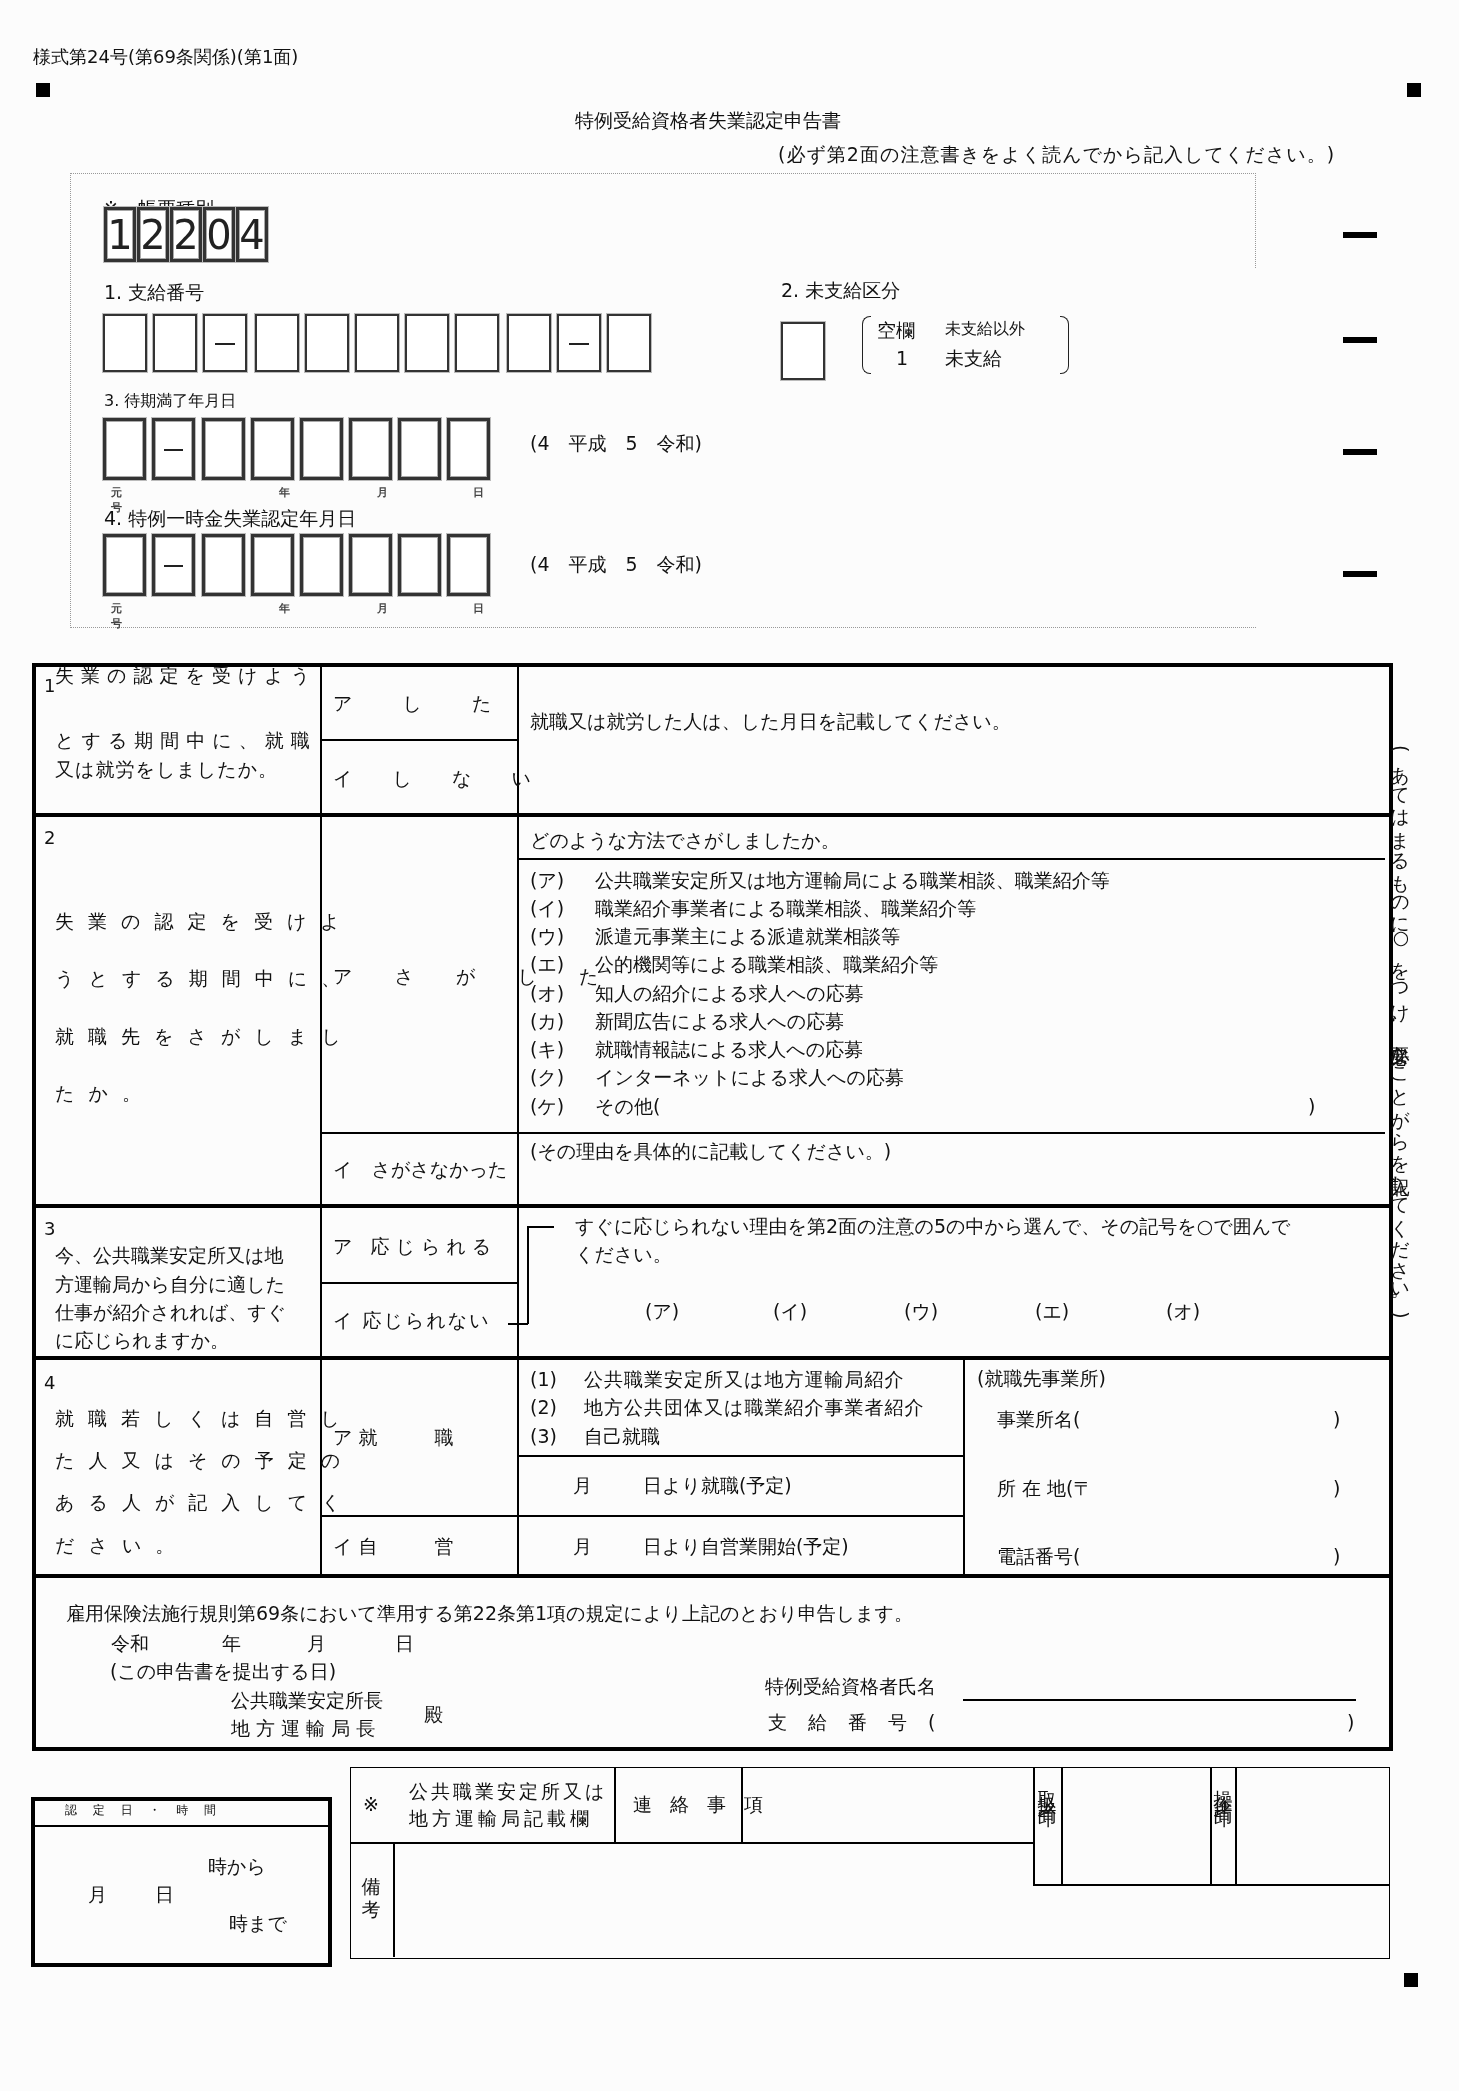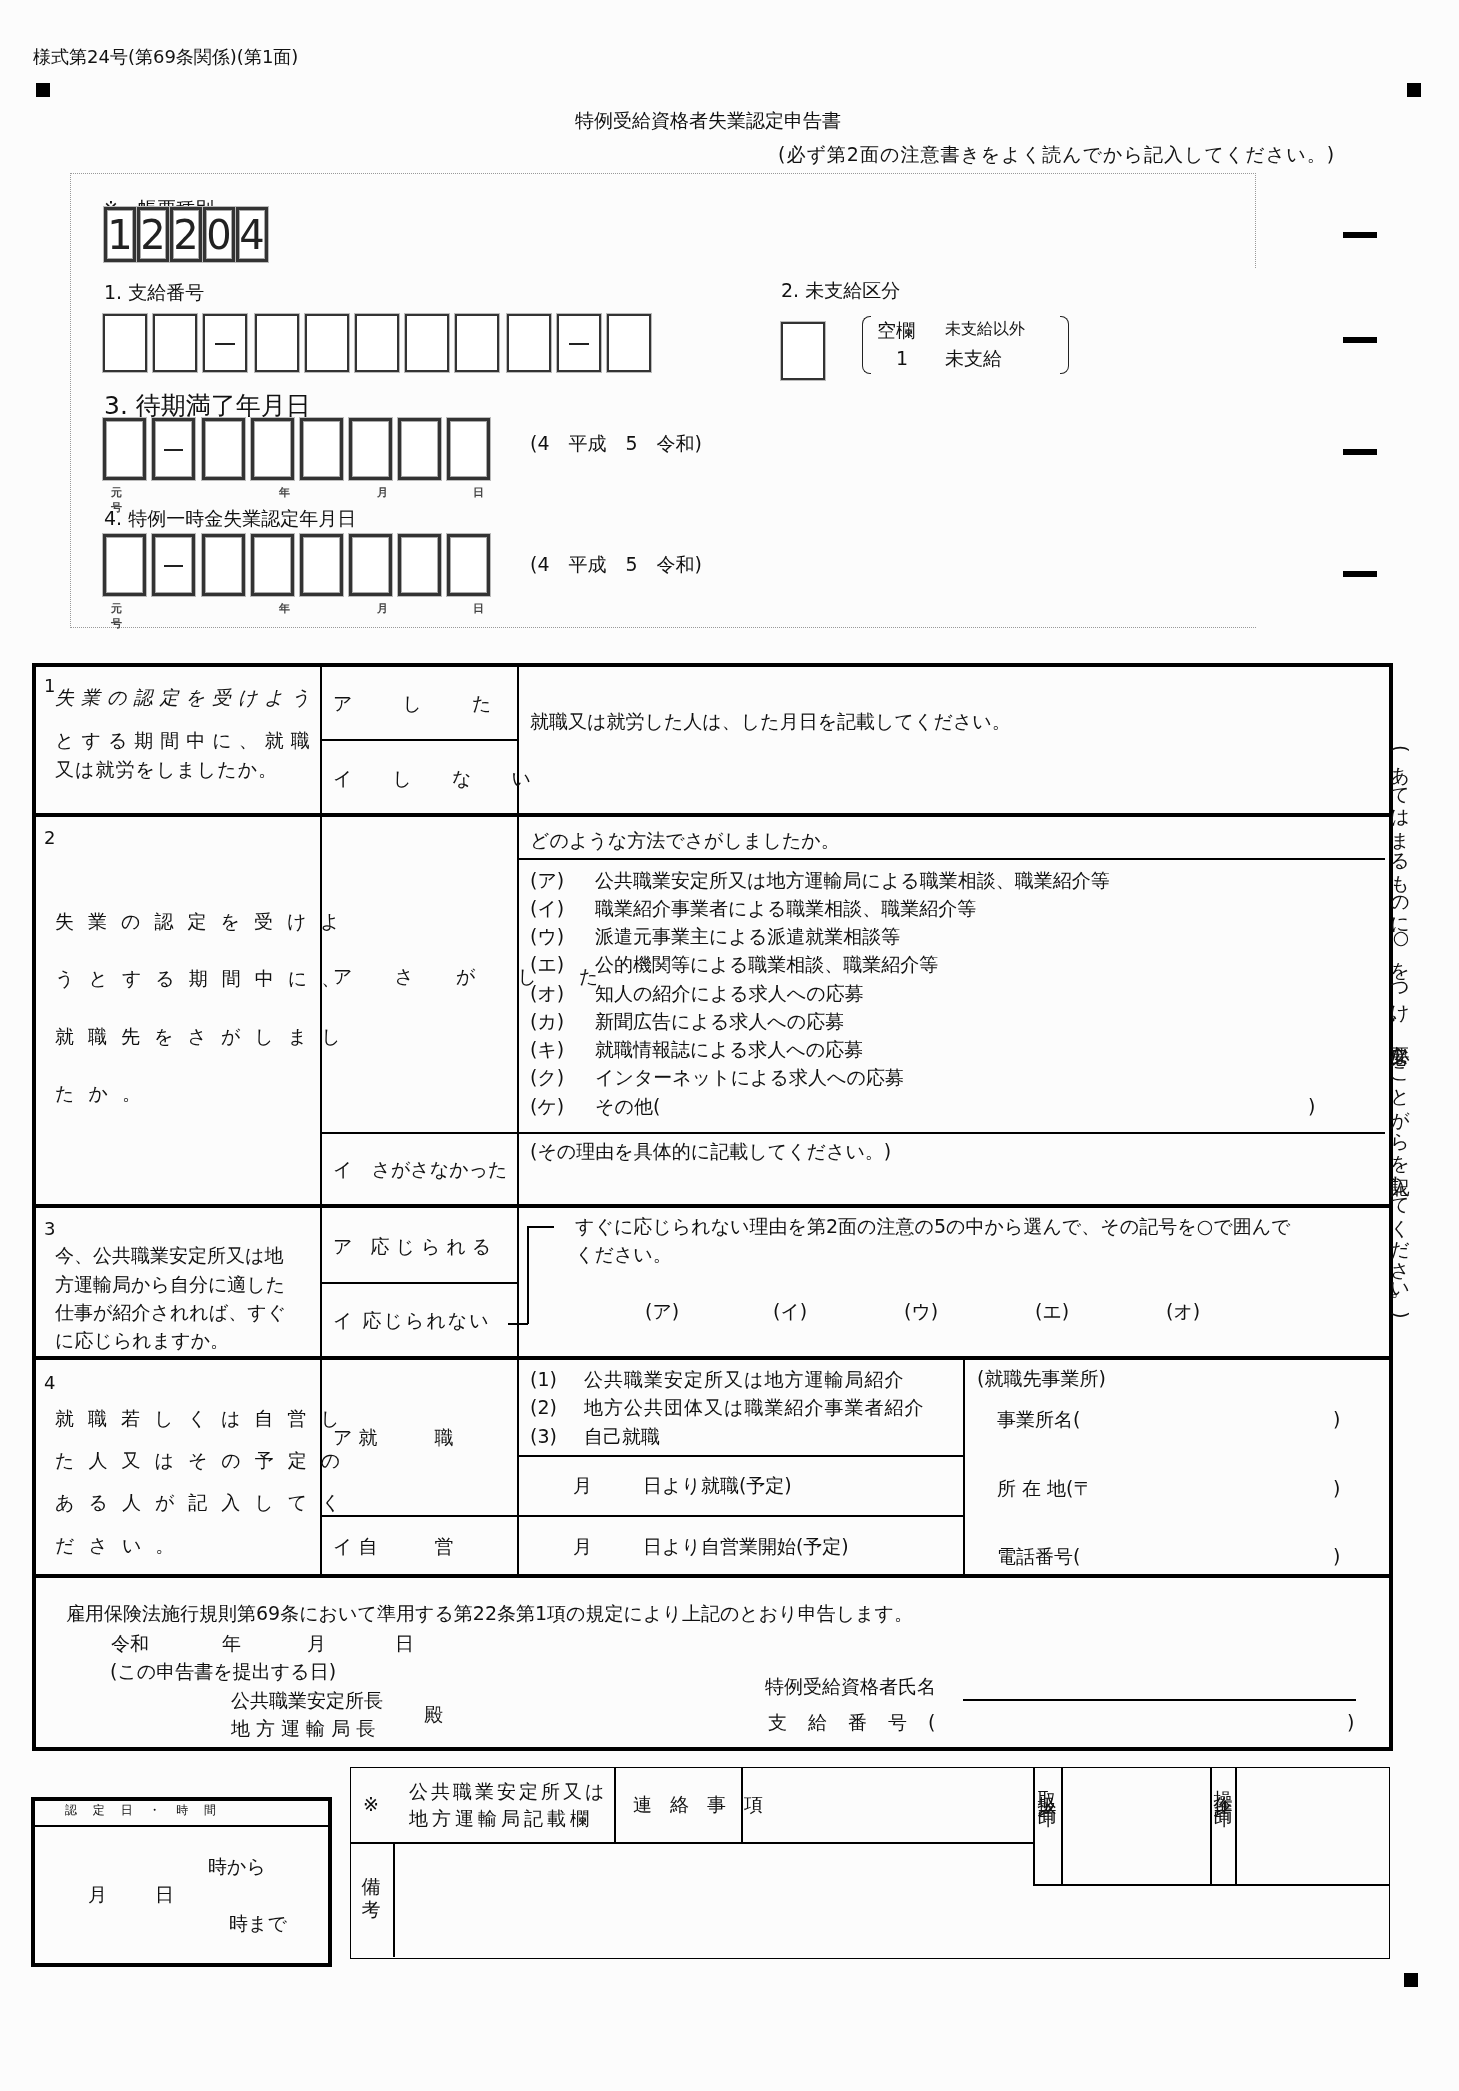--- a/index.html
+++ b/index.html
@@ -80,21 +80,21 @@
 
 <div class="txt" style="left:781px;top:281px;font-size:19px;">2. 未支給区分</div>
 <div class="cbox thin" style="left:781px;top:322px;width:40px;height:54px;"></div>
 <div class="abs" style="left:862px;top:316px;width:8px;height:56px;border:1.5px solid #222;border-right:none;border-radius:8px 0 0 8px;"></div>
 <div class="abs" style="left:1060px;top:316px;width:8px;height:56px;border:1.5px solid #222;border-left:none;border-radius:0 8px 8px 0;"></div>
 <div class="txt" style="left:877px;top:321px;font-size:19px;">空欄</div>
 <div class="txt" style="left:945px;top:321px;font-size:16px;">未支給以外</div>
 <div class="txt" style="left:896px;top:349px;font-size:19px;">1</div>
 <div class="txt" style="left:945px;top:349px;font-size:19px;">未支給</div>
 
-<div class="txt" style="left:104px;top:393px;font-size:25px;">3. 待期満了年月日</div>
+<div class="txt" style="left:104px;top:393px;font-size:16px;">3. 待期満了年月日</div>
 <div class="abs" style="left:103px;top:418px;">
   <div class="cbox" style="left:0;top:0;width:37px;height:56px;"></div>
   <div class="cbox" style="left:49px;top:0;width:37px;height:56px;">
       <div class="hy"></div>
     </div>
   <div class="cbox" style="left:99px;top:0;width:37px;height:56px;"></div>
   <div class="cbox" style="left:148px;top:0;width:37px;height:56px;"></div>
   <div class="cbox" style="left:197px;top:0;width:37px;height:56px;"></div>
   <div class="cbox" style="left:246px;top:0;width:37px;height:56px;"></div>
   <div class="cbox" style="left:295px;top:0;width:37px;height:56px;"></div>
@@ -129,21 +129,21 @@
 
 <div class="line" style="left:32px;top:813px;width:1361px;height:4px;"></div>
 <div class="line" style="left:32px;top:1204px;width:1361px;height:4px;"></div>
 <div class="line" style="left:32px;top:1356px;width:1361px;height:4px;"></div>
 <div class="line" style="left:32px;top:1574px;width:1361px;height:4px;"></div>
 
 <div class="line" style="left:320px;top:667px;width:2px;height:907px;"></div>
 <div class="line" style="left:517px;top:667px;width:2px;height:907px;"></div>
 
 <div class="txt" style="left:44px;top:677px;font-size:18px;">1</div>
-<div class="txt sp" style="left:55px;top:688px;font-style:italic;">失業の認定を受けよう</div>
+<div class="txt sp" style="left:55px;top:666px;">失業の認定を受けよう</div>
 <div class="txt sp" style="left:55px;top:731px;">とする期間中に、就職</div>
 <div class="txt" style="left:55px;top:760px;letter-spacing:1px;">又は就労をしましたか。</div>
 <div class="line" style="left:321px;top:739px;width:197px;height:2px;"></div>
 <div class="txt" style="left:333px;top:694px;letter-spacing:22px;">ア し た</div>
 <div class="txt" style="left:333px;top:769px;letter-spacing:17px;">イ し な い</div>
 <div class="txt" style="left:530px;top:712px;">就職又は就労した人は、した月日を記載してください。</div>
 <div class="abs" style="left:519px;top:700px;width:862px;height:110px;"></div>
 
 <div class="txt" style="left:44px;top:829px;font-size:18px;">2</div>
 <div class="txt sp2" style="left:55px;top:912px;">失業の認定を受けよ</div>

